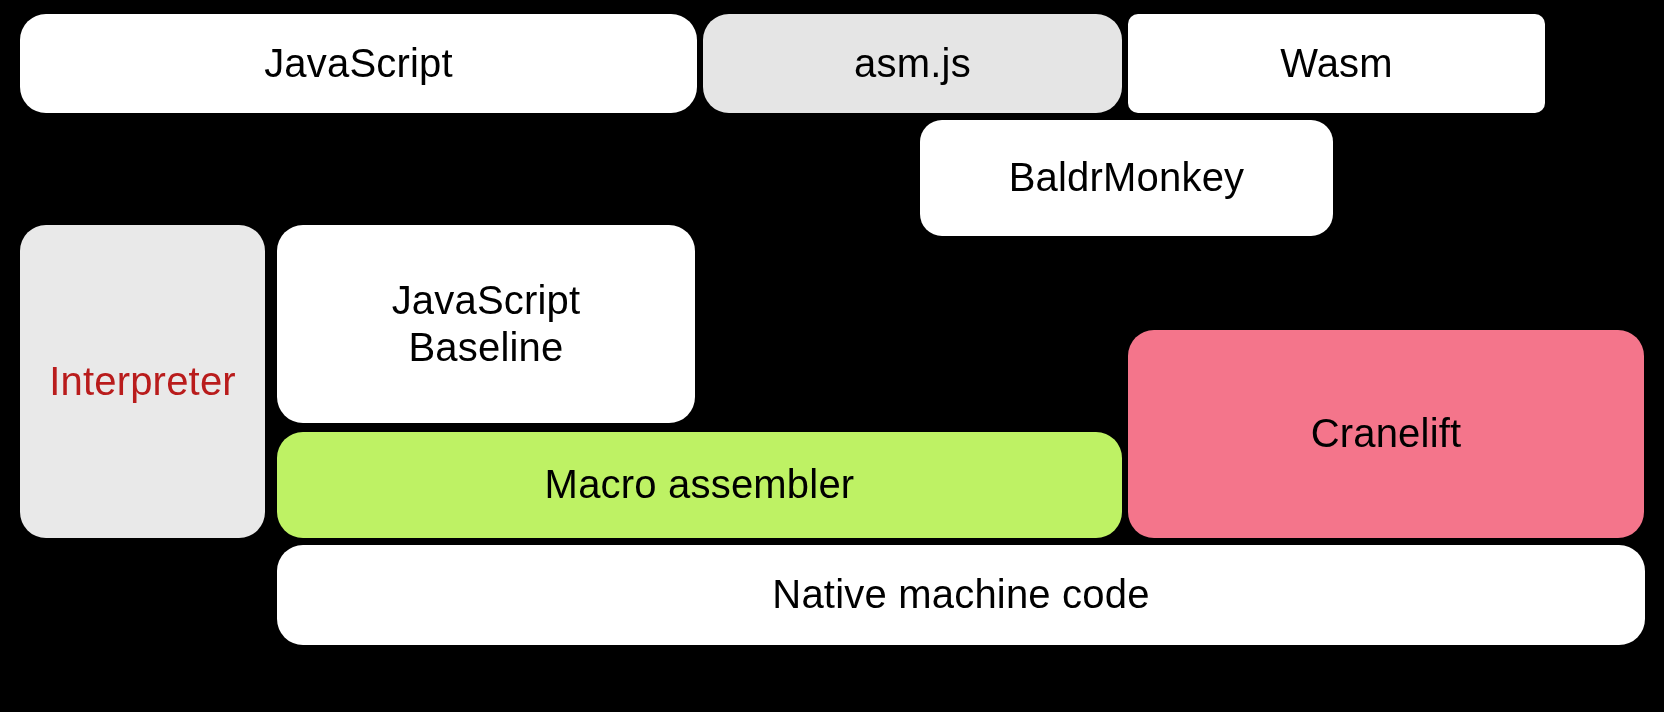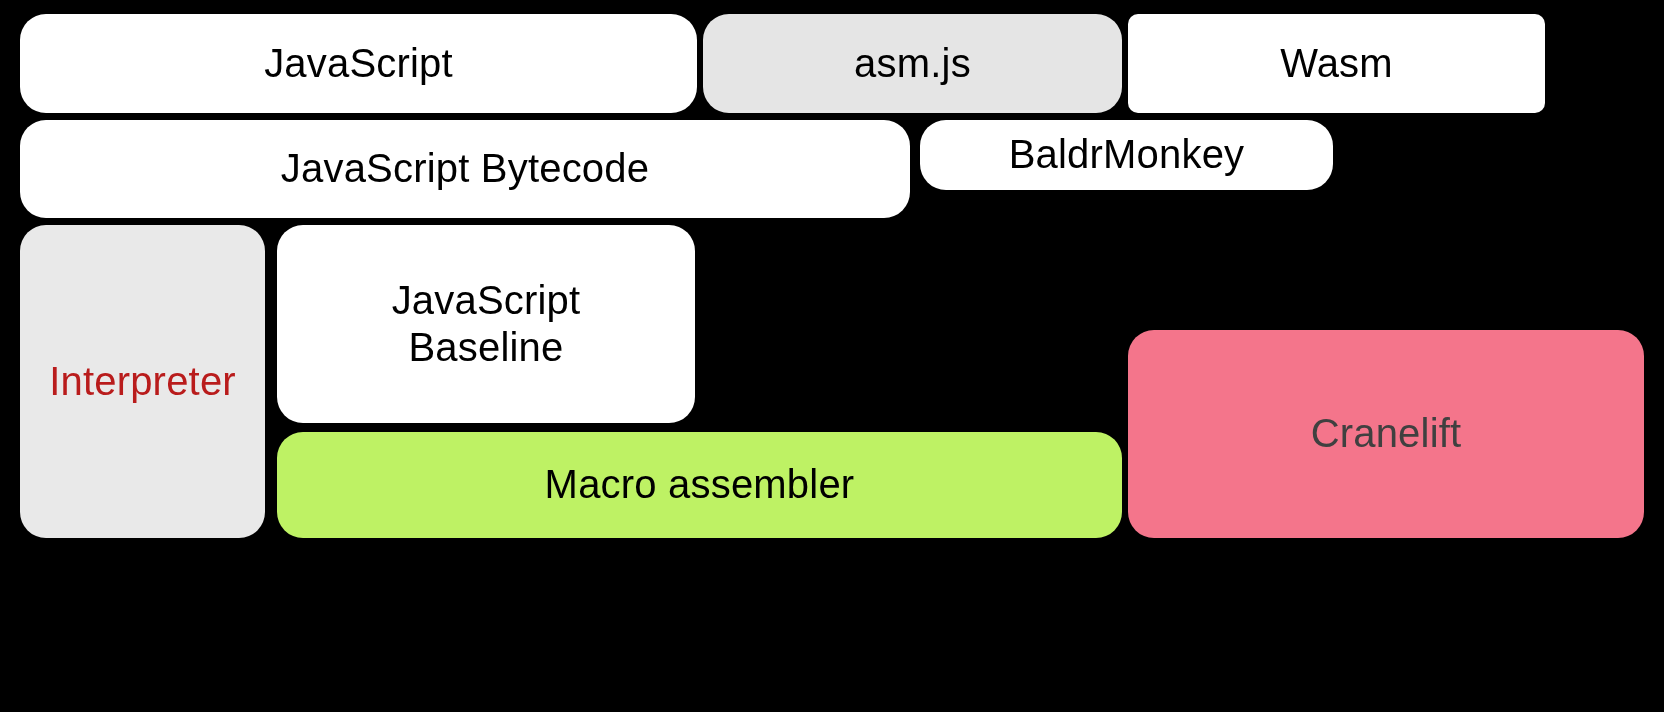--- a/index.html
+++ b/index.html
@@ -45,47 +45,47 @@
   </div>
 
   <div class="box fill-white" style="left: 703px; top: 14px; width: 419px; height: 99px; background: #e5e5e5; color: rgb(0, 0, 0);">
     <span>asm.js</span>
   </div>
 
   <div class="box fill-white" style="left: 1128px; top: 14px; width: 417px; height: 99px; background: rgb(255, 255, 255); color: rgb(0, 0, 0); border-radius: 10px;">
     <span>Wasm</span>
   </div>
 
-  <div class="box fill-white" style="left: 20px; top: 120px; width: 890px; height: 98px; background: rgb(255, 255, 255); color: rgb(0, 0, 0);">
-    <span>JavaScript Bytecode</span>
-  </div>
 
-  <div class="box fill-white" style="left: 920px; top: 120px; width: 413px; height: 70px; background: rgb(255, 255, 255); color: rgb(0, 0, 0);">
+  <div class="box fill-white" style="left: 920px; top: 120px; width: 413px; height: 116px; background: rgb(255, 255, 255); color: rgb(0, 0, 0); border-radius: 22px;">
     <span>BaldrMonkey</span>
   </div>
 
   <div class="box fill-gray" style="left: 20px; top: 225px; width: 245px; height: 313px; background: rgb(233, 233, 233); color: #b91c1c;">
     <span>Interpreter</span>
   </div>
 
   <div class="box fill-white" style="left: 277px; top: 225px; width: 418px; height: 198px; background: rgb(255, 255, 255); color: rgb(0, 0, 0);">
     <span>JavaScript
 Baseline</span>
   </div>
 
   <div class="box fill-green" style="left: 703px; top: 228px; width: 419px; height: 103px; color: rgb(0, 0, 0);">
     <span>Ion MIR</span>
   </div>
 
   <div class="box fill-green" style="left: 703px; top: 335px; width: 419px; height: 90px; color: rgb(0, 0, 0);">
     <span>Ion LIR</span>
   </div>
 
-  <div class="box fill-pink" style="left: 1128px; top: 330px; width: 516px; height: 208px; background: rgb(244, 117, 139); color: #404040;">
+  <div class="box fill-pink" style="left: 1128px; top: 330px; width: 516px; height: 208px; background: rgb(244, 117, 139); color: #000000;">
     <span>Cranelift</span>
   </div>
 
   <div class="box fill-white" style="left: 277px; top: 432px; width: 845px; height: 106px; background: #bef264; color: rgb(0, 0, 0); text-align: center;">
     <span>Macro assembler</span>
   </div>
 
+  <div class="box fill-white" style="left: 277px; top: 545px; width: 1368px; height: 100px; background: rgb(255, 255, 255); color: rgb(0, 0, 0);">
+    <span>Native machine code</span>
+  </div>
 
 </div>
 
 </body></html>

